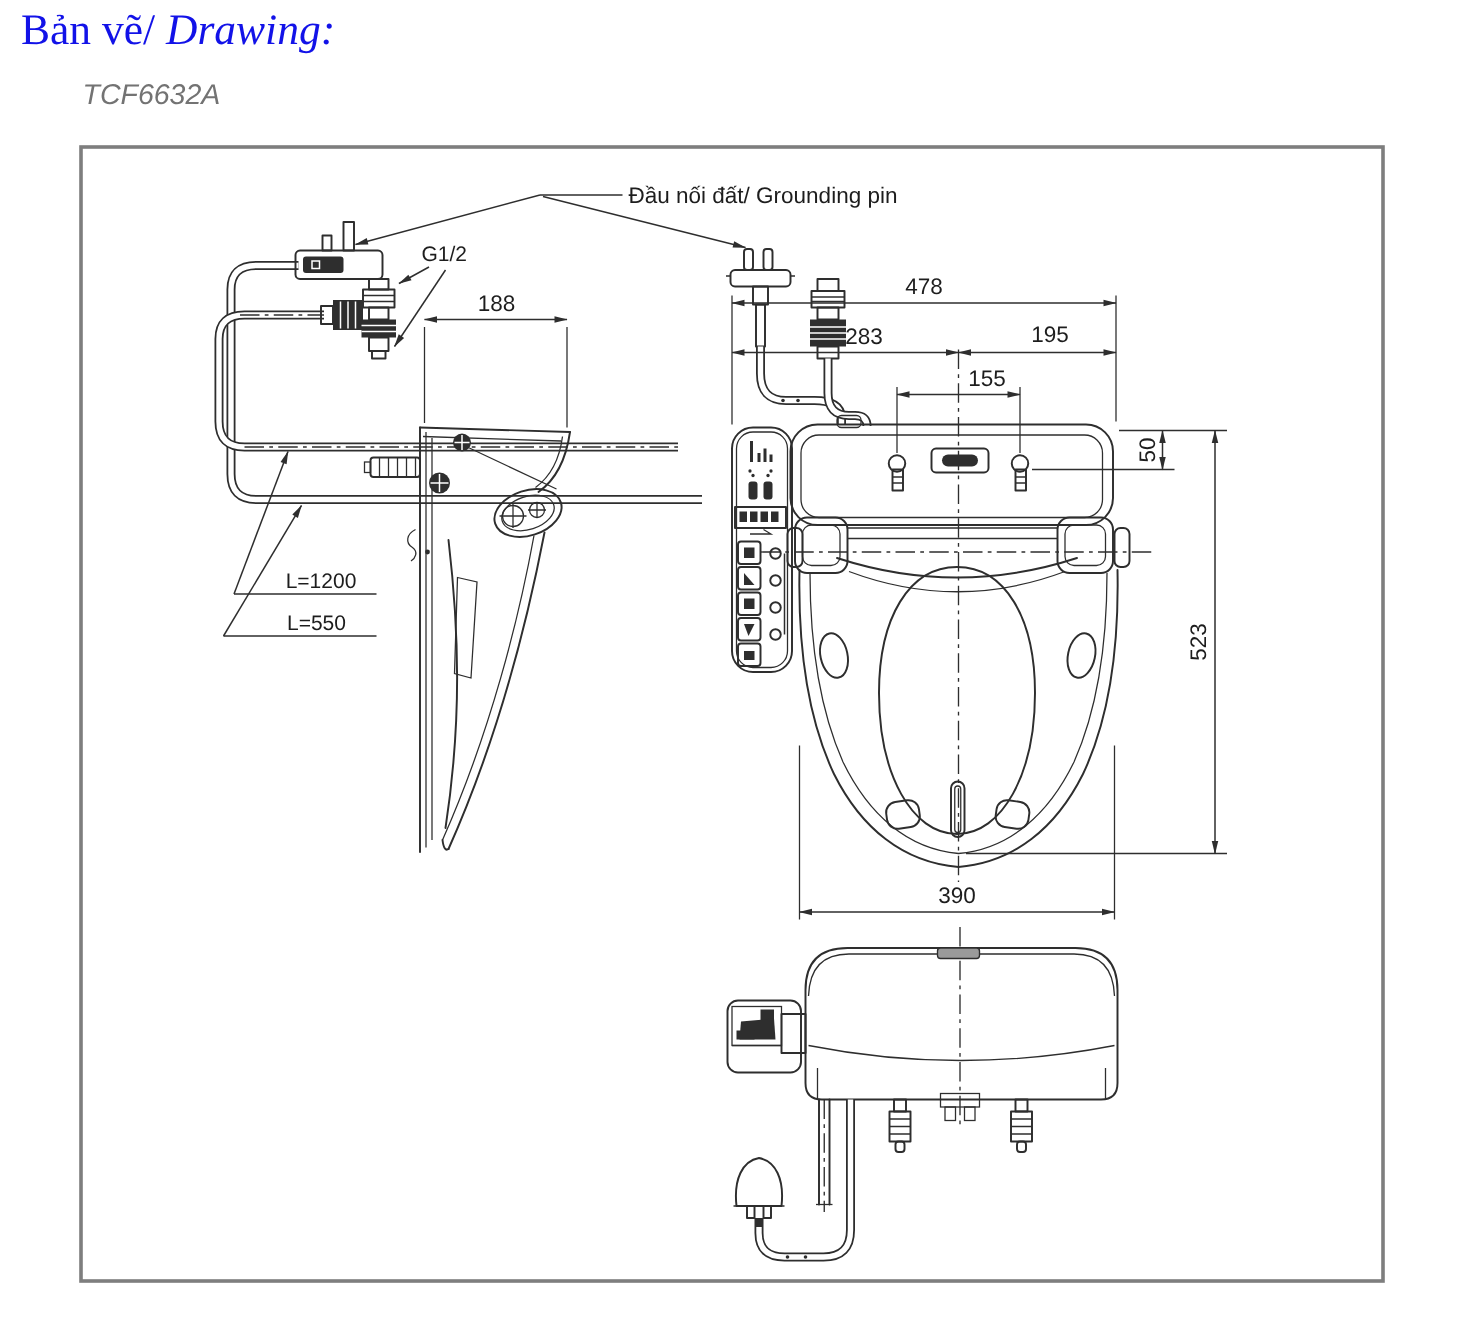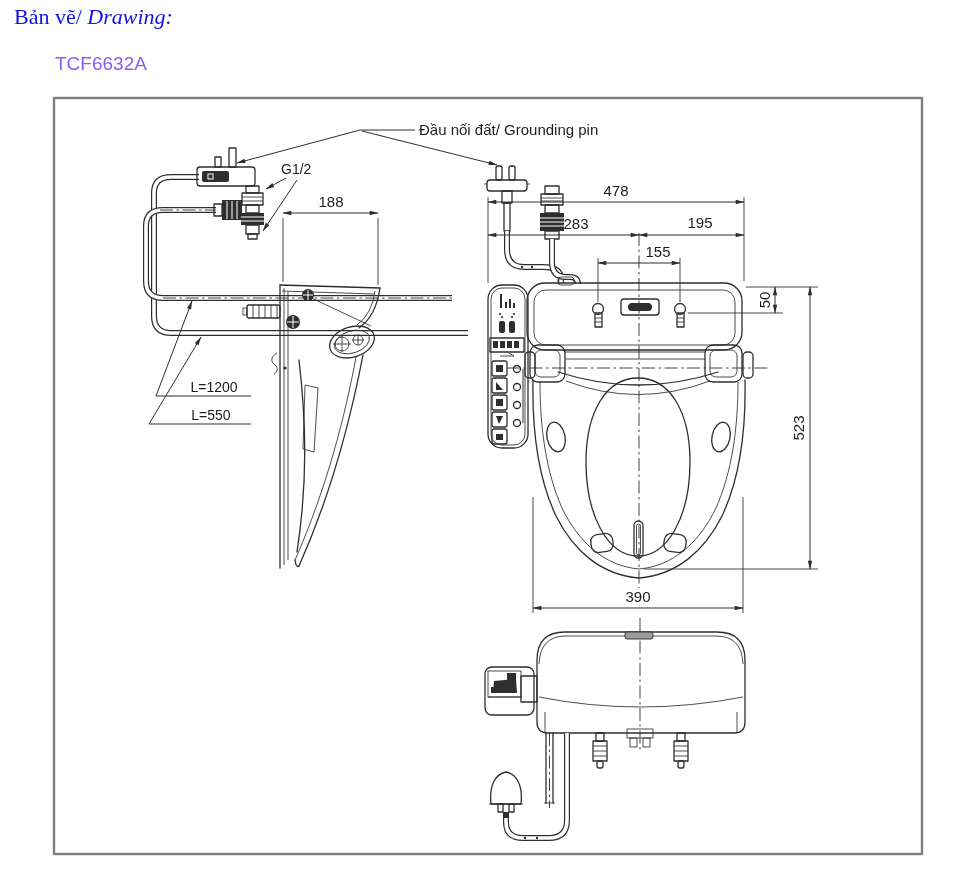--- a/index.html
+++ b/index.html
@@ -1,20 +1,20 @@
 <!DOCTYPE html>
 <html><head>
 <meta charset="utf-8">
 <style>
   html,body{margin:0;padding:0;background:#fff;width:977px;height:881px;
     font-family:"Liberation Sans",sans-serif;position:relative;overflow:hidden;}
   .title{position:absolute;left:14px;top:4px;font-family:"Liberation Serif",serif;
-    font-size:22px;color:#1212e8;white-space:nowrap;}
+    font-size:29px;color:#1212e8;white-space:nowrap;}
   .title .it{font-style:italic;}
-  .model{position:absolute;left:55px;top:53px;font-size:19px;color:#8b5cf6;}
+  .model{position:absolute;left:55px;top:53px;font-size:19px;color:#737373;font-style:italic;}
   svg{position:absolute;left:0;top:0;}
   .o{fill:none;stroke:#2e2e2e;stroke-width:1.3;stroke-linecap:round;stroke-linejoin:round;}
   .t{fill:none;stroke:#2e2e2e;stroke-width:0.85;}
   .d{fill:none;stroke:#2e2e2e;stroke-width:1;}
   .cl{fill:none;stroke:#2e2e2e;stroke-width:0.9;stroke-dasharray:13 3.5 2.5 3.5;}
   .tubo{fill:none;stroke:#2e2e2e;stroke-width:6;stroke-linecap:butt;}
   .tubi{fill:none;stroke:#fff;stroke-width:3.6;stroke-linecap:butt;}
   .blk{fill:#2e2e2e;stroke:none;}
   .wln{fill:none;stroke:#fff;stroke-width:1;}
   text{font-family:"Liberation Sans",sans-serif;fill:#1d1d1d;}

